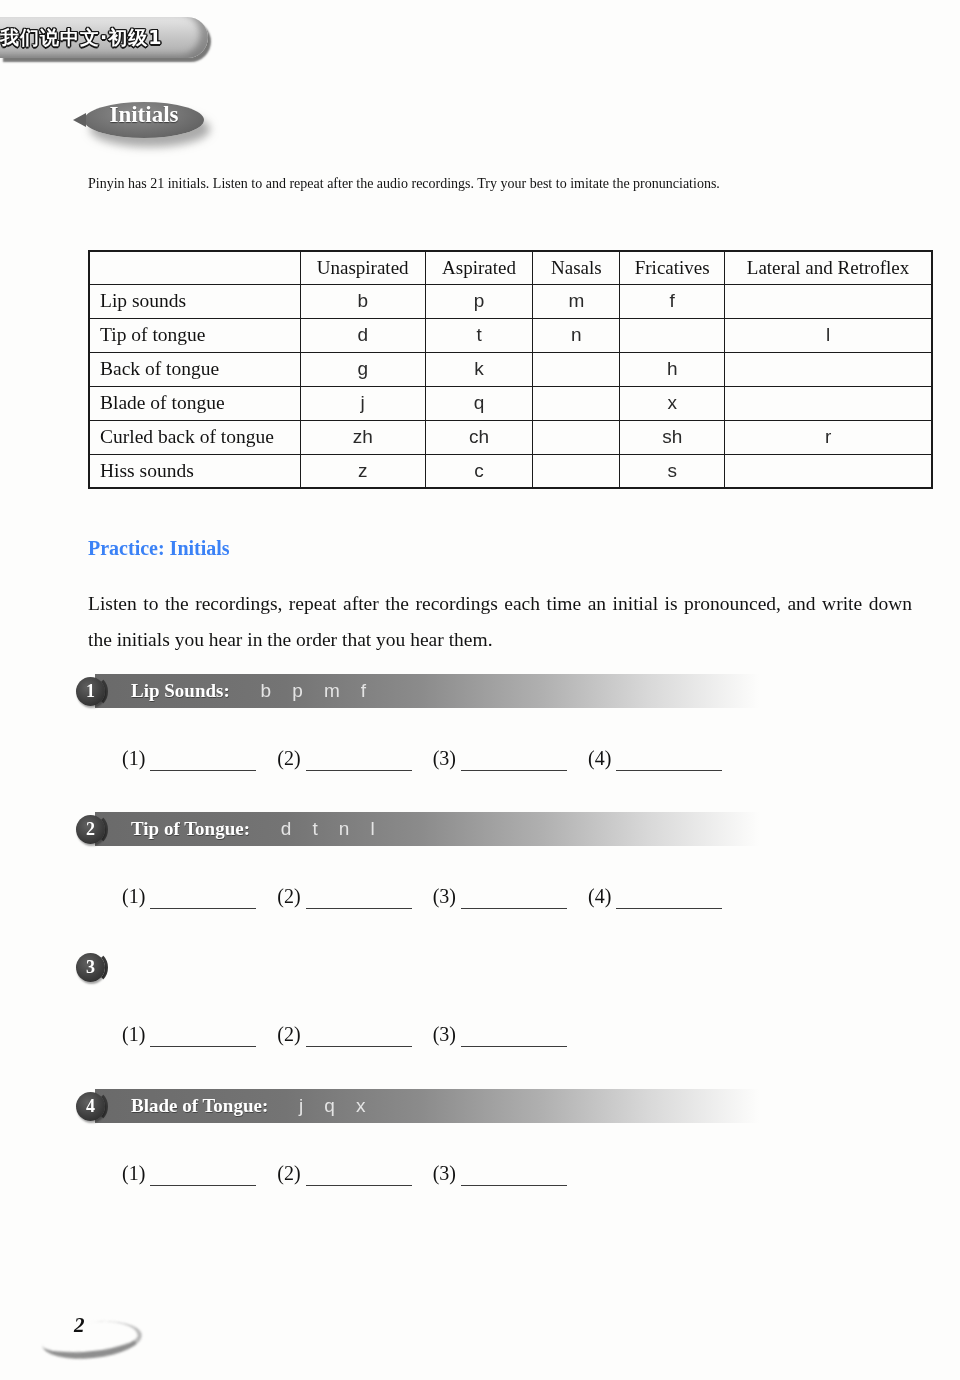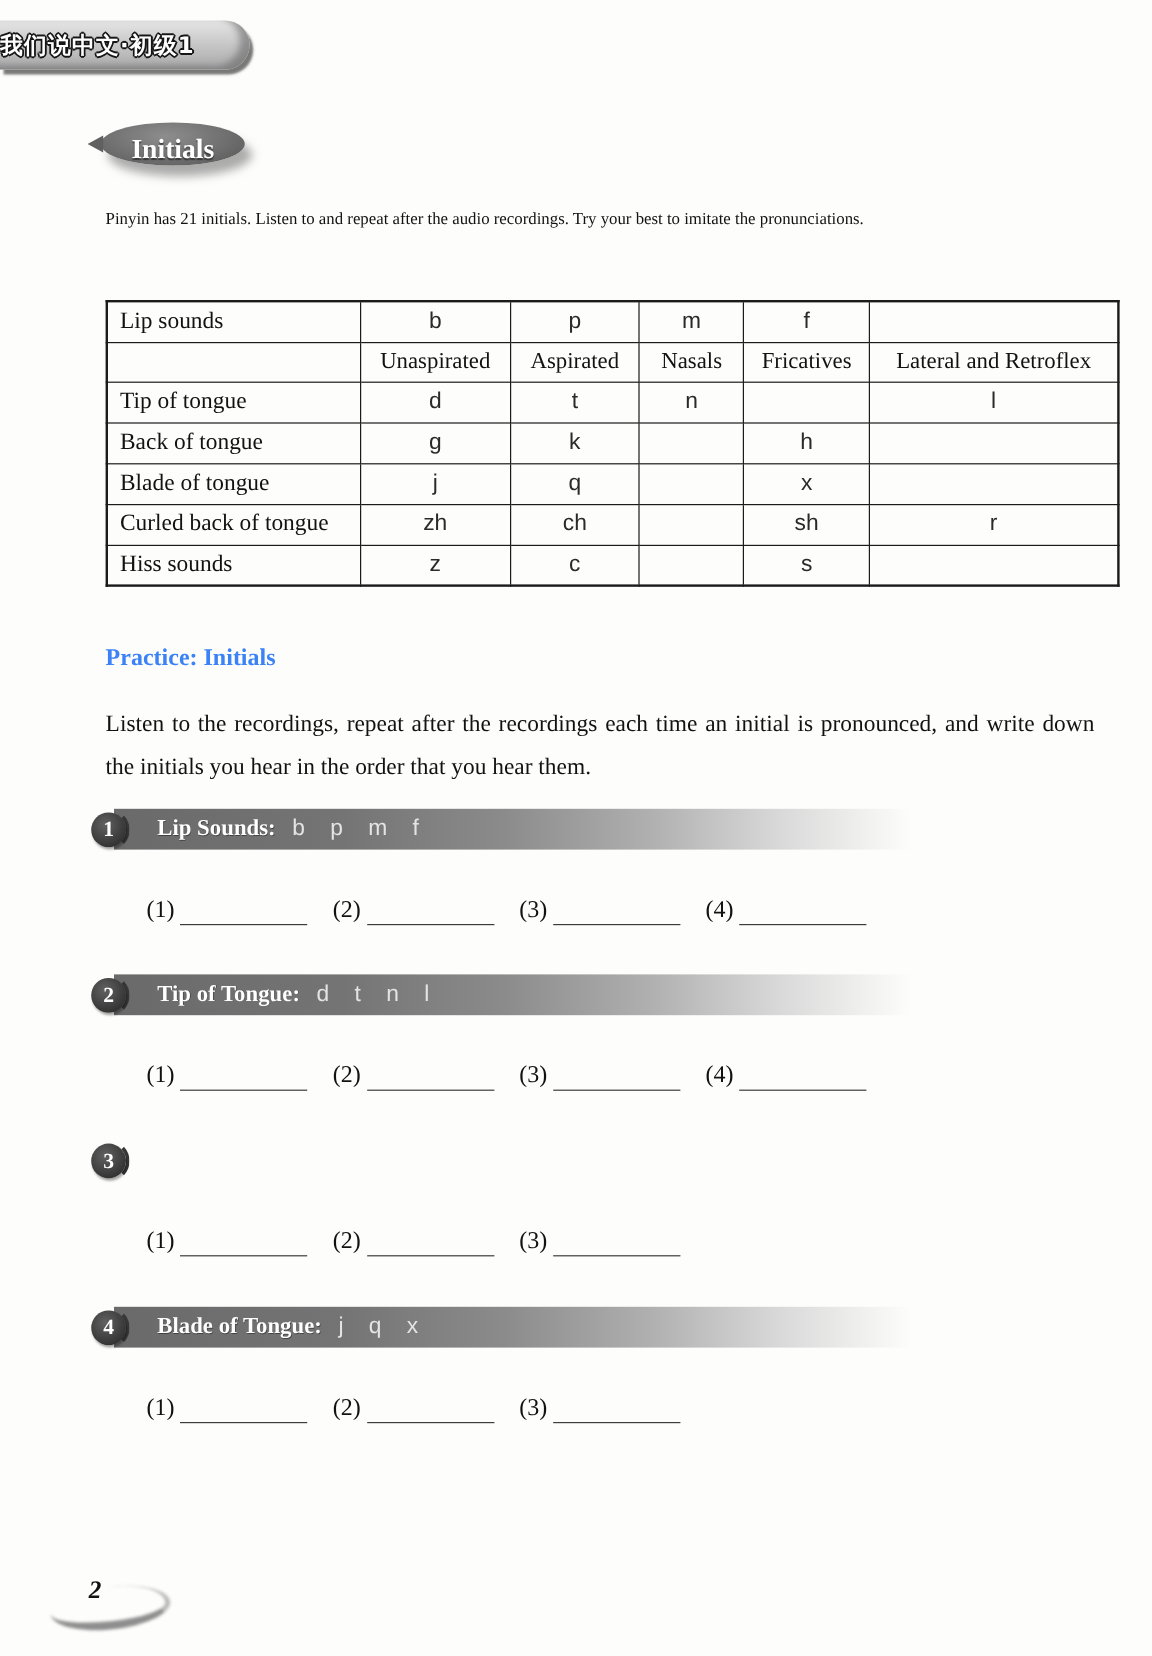--- a/index.html
+++ b/index.html
@@ -27,21 +27,21 @@
       -1.5px 0 0 #161616, 1.5px 0 0 #161616, 0 -1.5px 0 #161616, 0 1.5px 0 #161616,
       -1px -1px 0 #161616, 1px -1px 0 #161616, -1px 1px 0 #161616, 1px 1px 0 #161616;
     white-space:nowrap;
   }
 
   
   .badge {
     position:absolute; left:84px; top:102px; width:120px; height:36px;
     border-radius:50%;
     background:radial-gradient(ellipse at 45% 32%, #8d8d8d 0%, #6f6f6f 55%, #565656 100%);
-    display:flex; align-items:flex-end; justify-content:center;
+    display:flex; align-items:flex-start; justify-content:center;
     box-shadow:6px 9px 8px rgba(135,135,135,0.7);
   }
   .badge::before {
     content:""; position:absolute; left:-11px; top:50%; transform:translateY(-50%);
     border-top:7px solid transparent; border-bottom:7px solid transparent;
     border-right:13px solid #606060;
   }
   .badge-text {
     color:#fff; font-weight:bold; font-size:23px;
     text-shadow:0 1px 1px rgba(0,0,0,0.5);
@@ -103,21 +103,21 @@
     margin-left:-13px; width:678px; height:34px;
     background:linear-gradient(90deg,#6a6a6a 0%,#747474 28%,#8b8b8b 48%,#b0b0b0 66%,#d9d9d9 82%,rgba(252,252,252,0) 98%);
     display:flex; align-items:center; padding-left:36px; z-index:1;
   }
   .bar-label {
     color:#fff; font-weight:bold; font-size:19px;
     text-shadow:0.5px 0.5px 0 rgba(0,0,0,0.4); white-space:pre;
   }
   .bar-letters {
     font-family:"Liberation Sans", sans-serif;
-    font-size:19px; color:#e4e4e4; margin-left:9px; white-space:pre;
+    font-size:19px; color:#e4e4e4; margin-left:26px; white-space:pre;
   }
 
   
   .answers { position:absolute; left:122px; display:flex; }
   .answer-item { display:flex; align-items:flex-end; margin-right:21px; font-size:20px; }
   .blank-num { margin-right:5px; line-height:26px; }
   .blank-line {
     display:inline-block; width:106px; height:24px;
     border-bottom:1.5px solid #3c3c3c;
   }
@@ -153,34 +153,34 @@
   <colgroup>
     <col style="width:212px">
       <col style="width:125px">
       <col style="width:108px">
     <col style="width:87px">
       <col style="width:105px">
       <col style="width:208px">
   </colgroup>
   <tbody>
       <tr>
-    <td class="row-label">Lip sounds</td>
-    <td class="initial-cell">b</td>
-    <td class="initial-cell">p</td>
-    <td class="initial-cell">m</td>
-    <td class="initial-cell">f</td>
-    <td class="initial-cell"></td>
-  </tr>
-  <tr>
     <th></th>
     <th>Unaspirated</th>
     <th>Aspirated</th>
     <th>Nasals</th>
     <th>Fricatives</th>
     <th>Lateral and Retroflex</th>
+  </tr>
+  <tr>
+    <td class="row-label">Lip sounds</td>
+    <td class="initial-cell">b</td>
+    <td class="initial-cell">p</td>
+    <td class="initial-cell">m</td>
+    <td class="initial-cell">f</td>
+    <td class="initial-cell"></td>
   </tr>
   <tr>
     <td class="row-label">Tip of tongue</td>
     <td class="initial-cell">d</td>
     <td class="initial-cell">t</td>
     <td class="initial-cell">n</td>
     <td class="initial-cell"></td>
     <td class="initial-cell">l</td>
   </tr>
   <tr>

